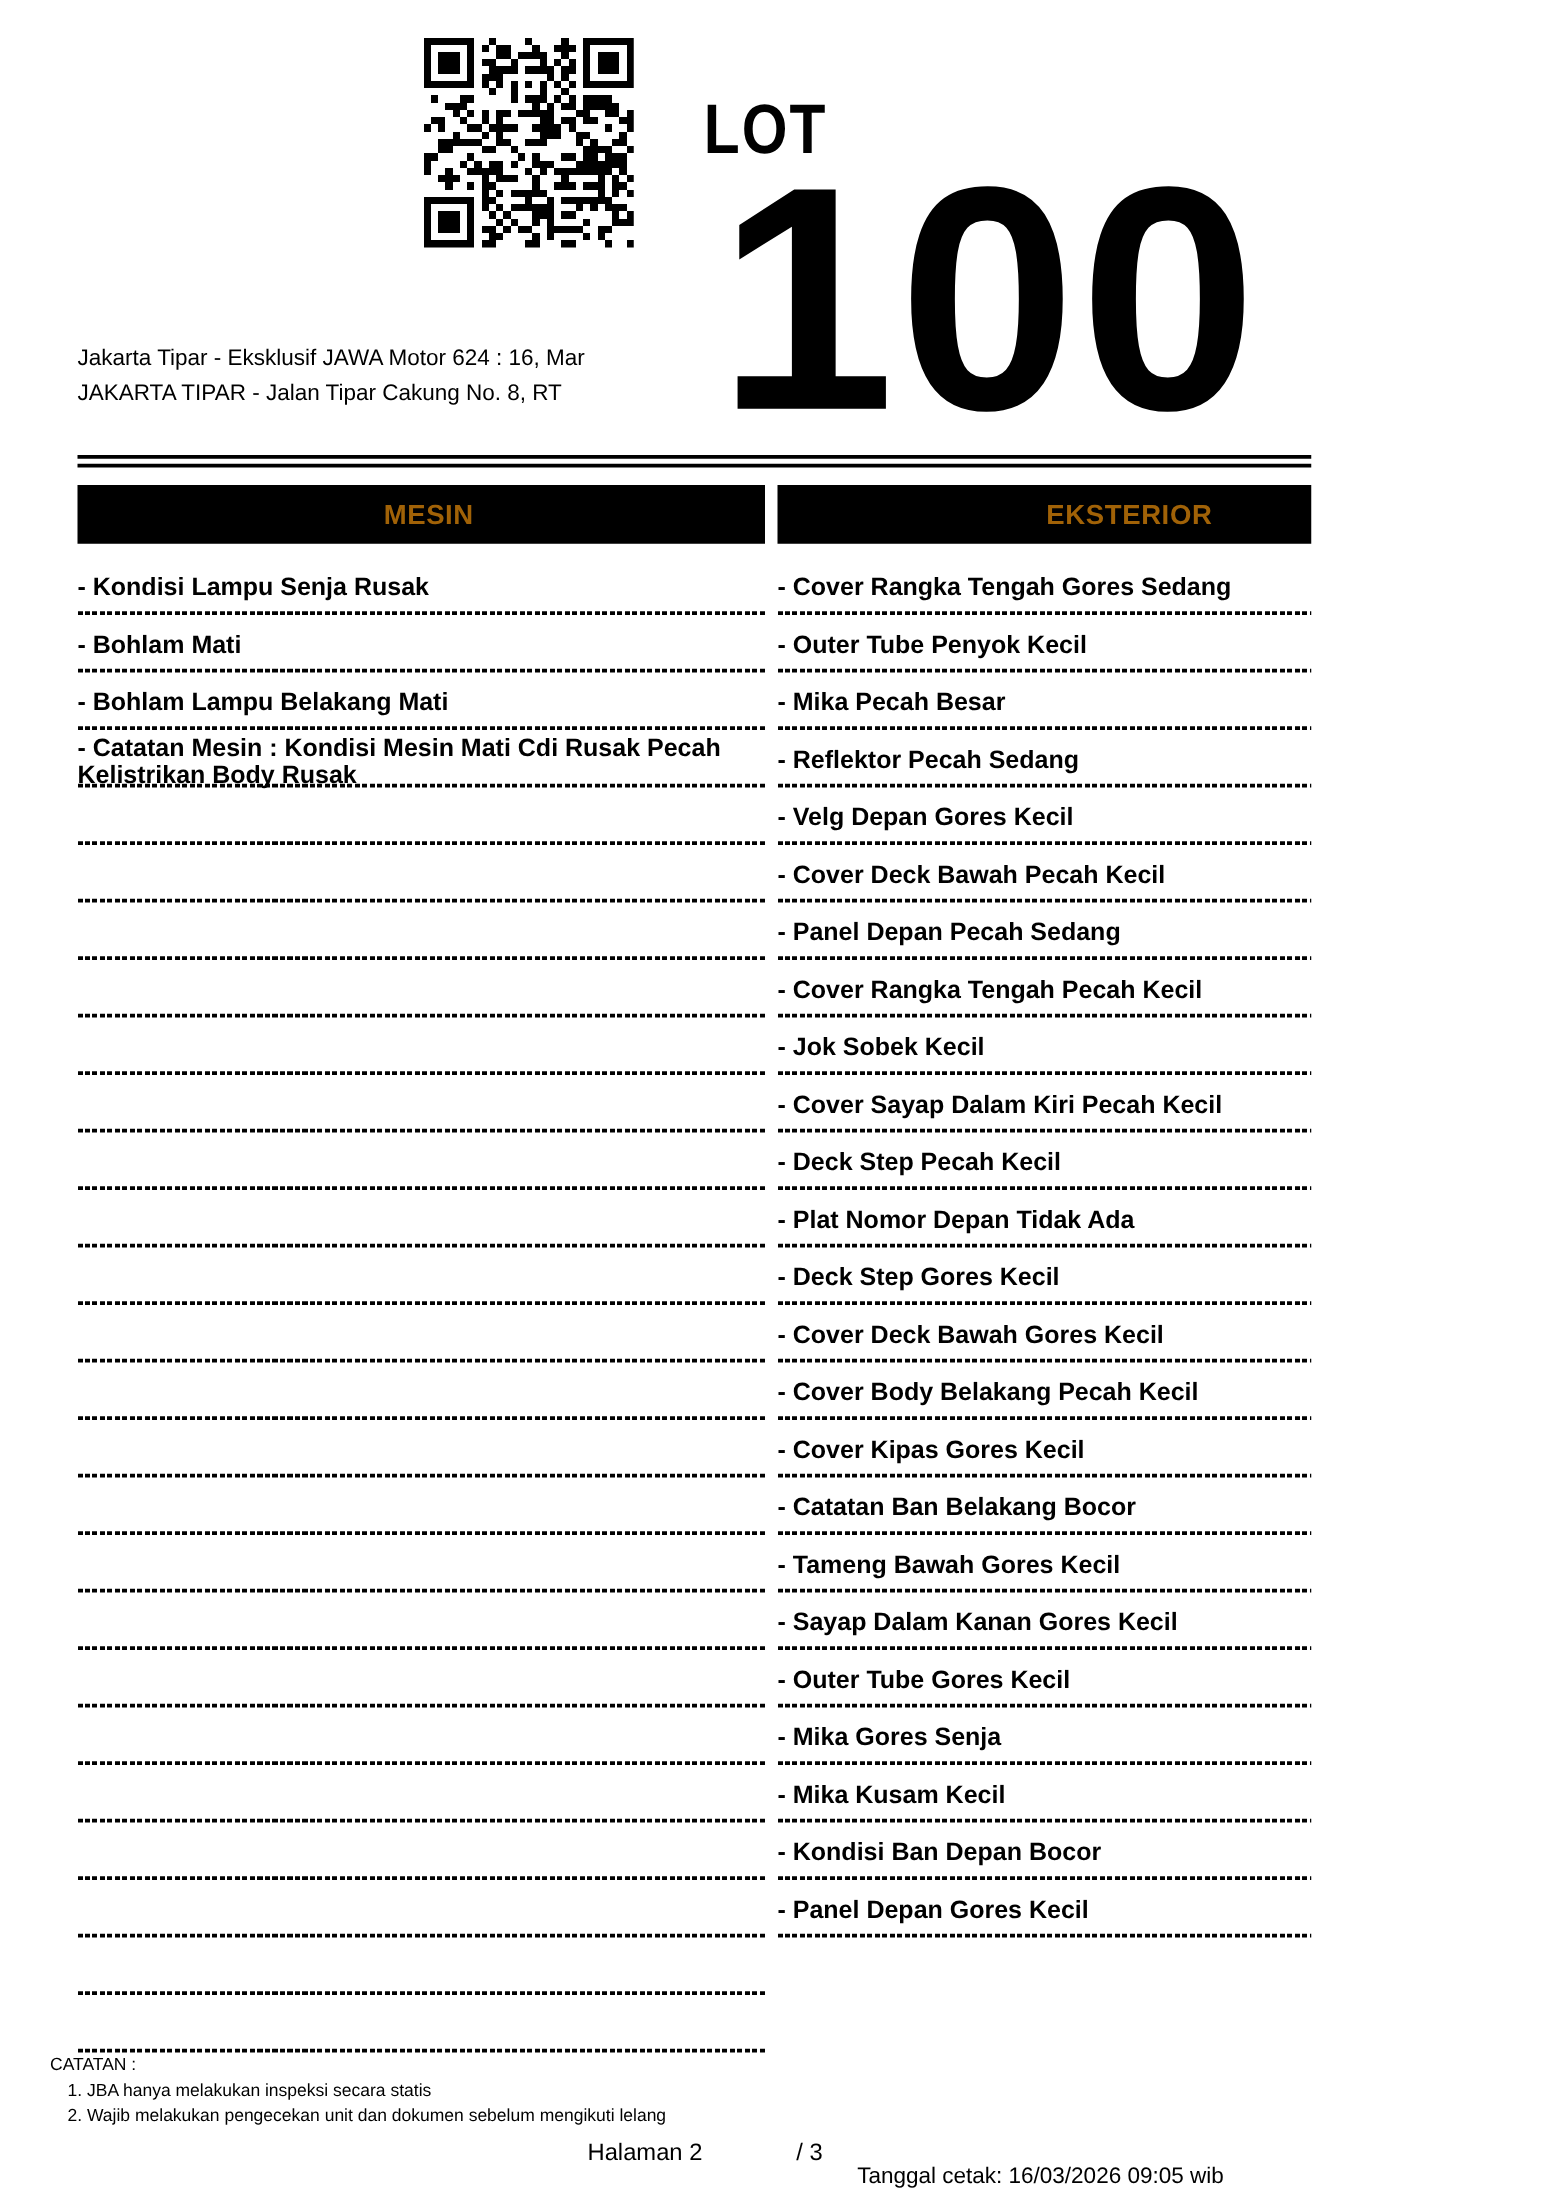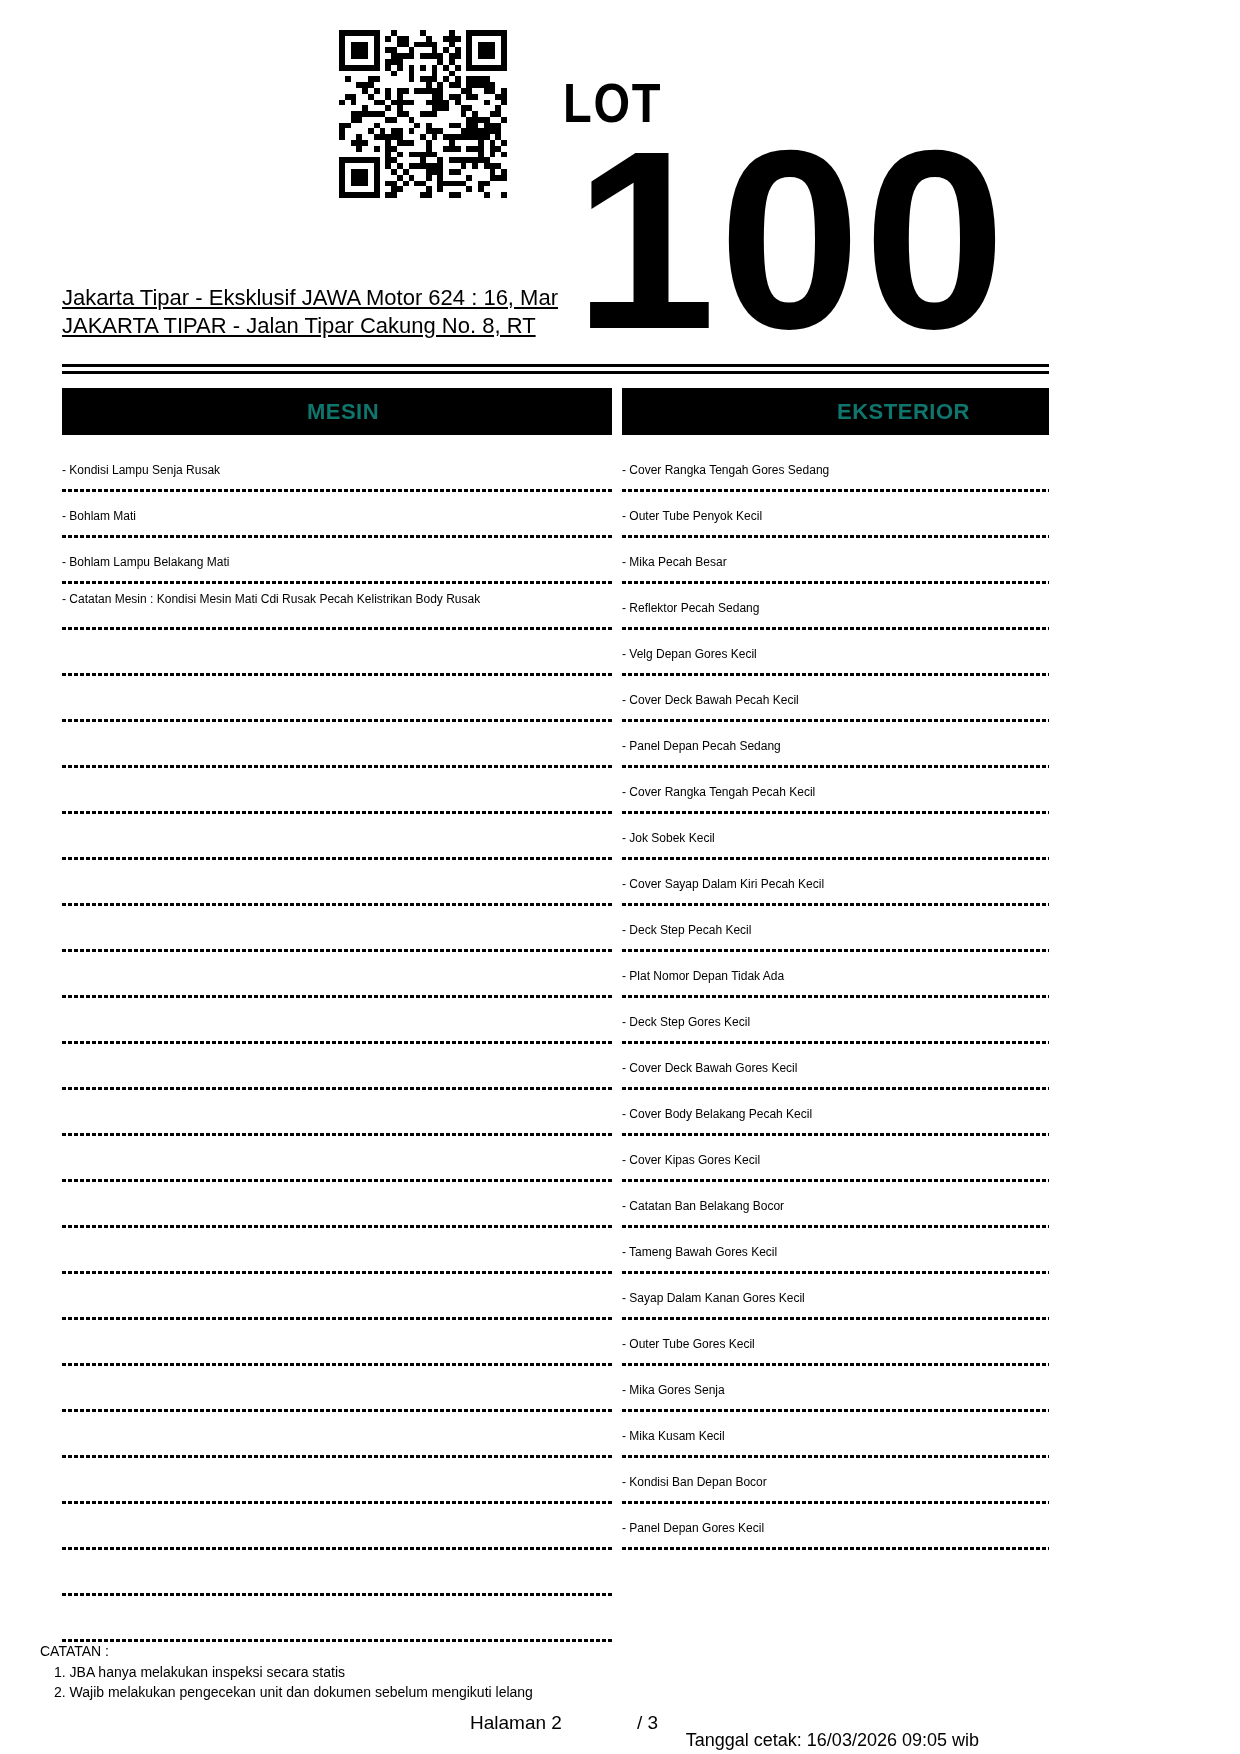--- a/index.html
+++ b/index.html
@@ -11,37 +11,37 @@
   .qr{position:absolute;left:339px;top:30px;width:168px;height:168px;}
   .qr rect{fill:#000;}
   .lot-label{
     position:absolute;left:563px;top:75px;font-size:56px;font-weight:bold;
     line-height:1;letter-spacing:2px;transform:scaleX(0.84);transform-origin:left top;
   }
   .lot-number{
     position:absolute;left:574px;top:112px;font-size:255px;font-weight:bold;
     line-height:1;letter-spacing:3px;
   }
-  .address{position:absolute;left:62px;top:284px;font-size:22px;line-height:28px;text-decoration:underline;}
+  .address{position:absolute;left:62px;top:272px;font-size:18px;line-height:28px;}
   .double-rule{
     position:absolute;left:62px;top:364px;width:1111px;height:10px;
     border-top:3px solid #000;border-bottom:3px solid #000;box-sizing:border-box;
   }
   
   .columns{position:absolute;left:62px;top:388px;width:1111px;display:flex;gap:10px;}
   .col-left{width:550px;}
   .col-right{width:551px;}
   .col-header{
-    height:47px;line-height:47px;background:#000;color:#0f766e;text-align:center;
+    height:47px;line-height:47px;background:#000;color:#a16207;text-align:center;
     font-weight:bold;font-size:22px;letter-spacing:0.5px;padding-left:12px;
   }
   .rows{margin-top:13px;}
   .row{
     position:relative;height:46px;box-sizing:border-box;
-    padding:12px 2px 0 0;font-size:12px;line-height:20px;
+    padding:12px 2px 0 0;font-size:20px;line-height:20px;font-weight:bold;
   }
   .row::after{
     content:"";position:absolute;left:0;right:0;bottom:2px;height:3px;
     background-image:repeating-linear-gradient(to right,#000 0 4px,transparent 4px 6px);
   }
   .row.multiline{padding-top:3px;line-height:21px;}
   
   .notes-title{position:absolute;left:40px;top:1643px;font-size:14px;}
   .note-1{position:absolute;left:54px;top:1664px;font-size:14px;}
   .note-2{position:absolute;left:54px;top:1684px;font-size:14px;}

